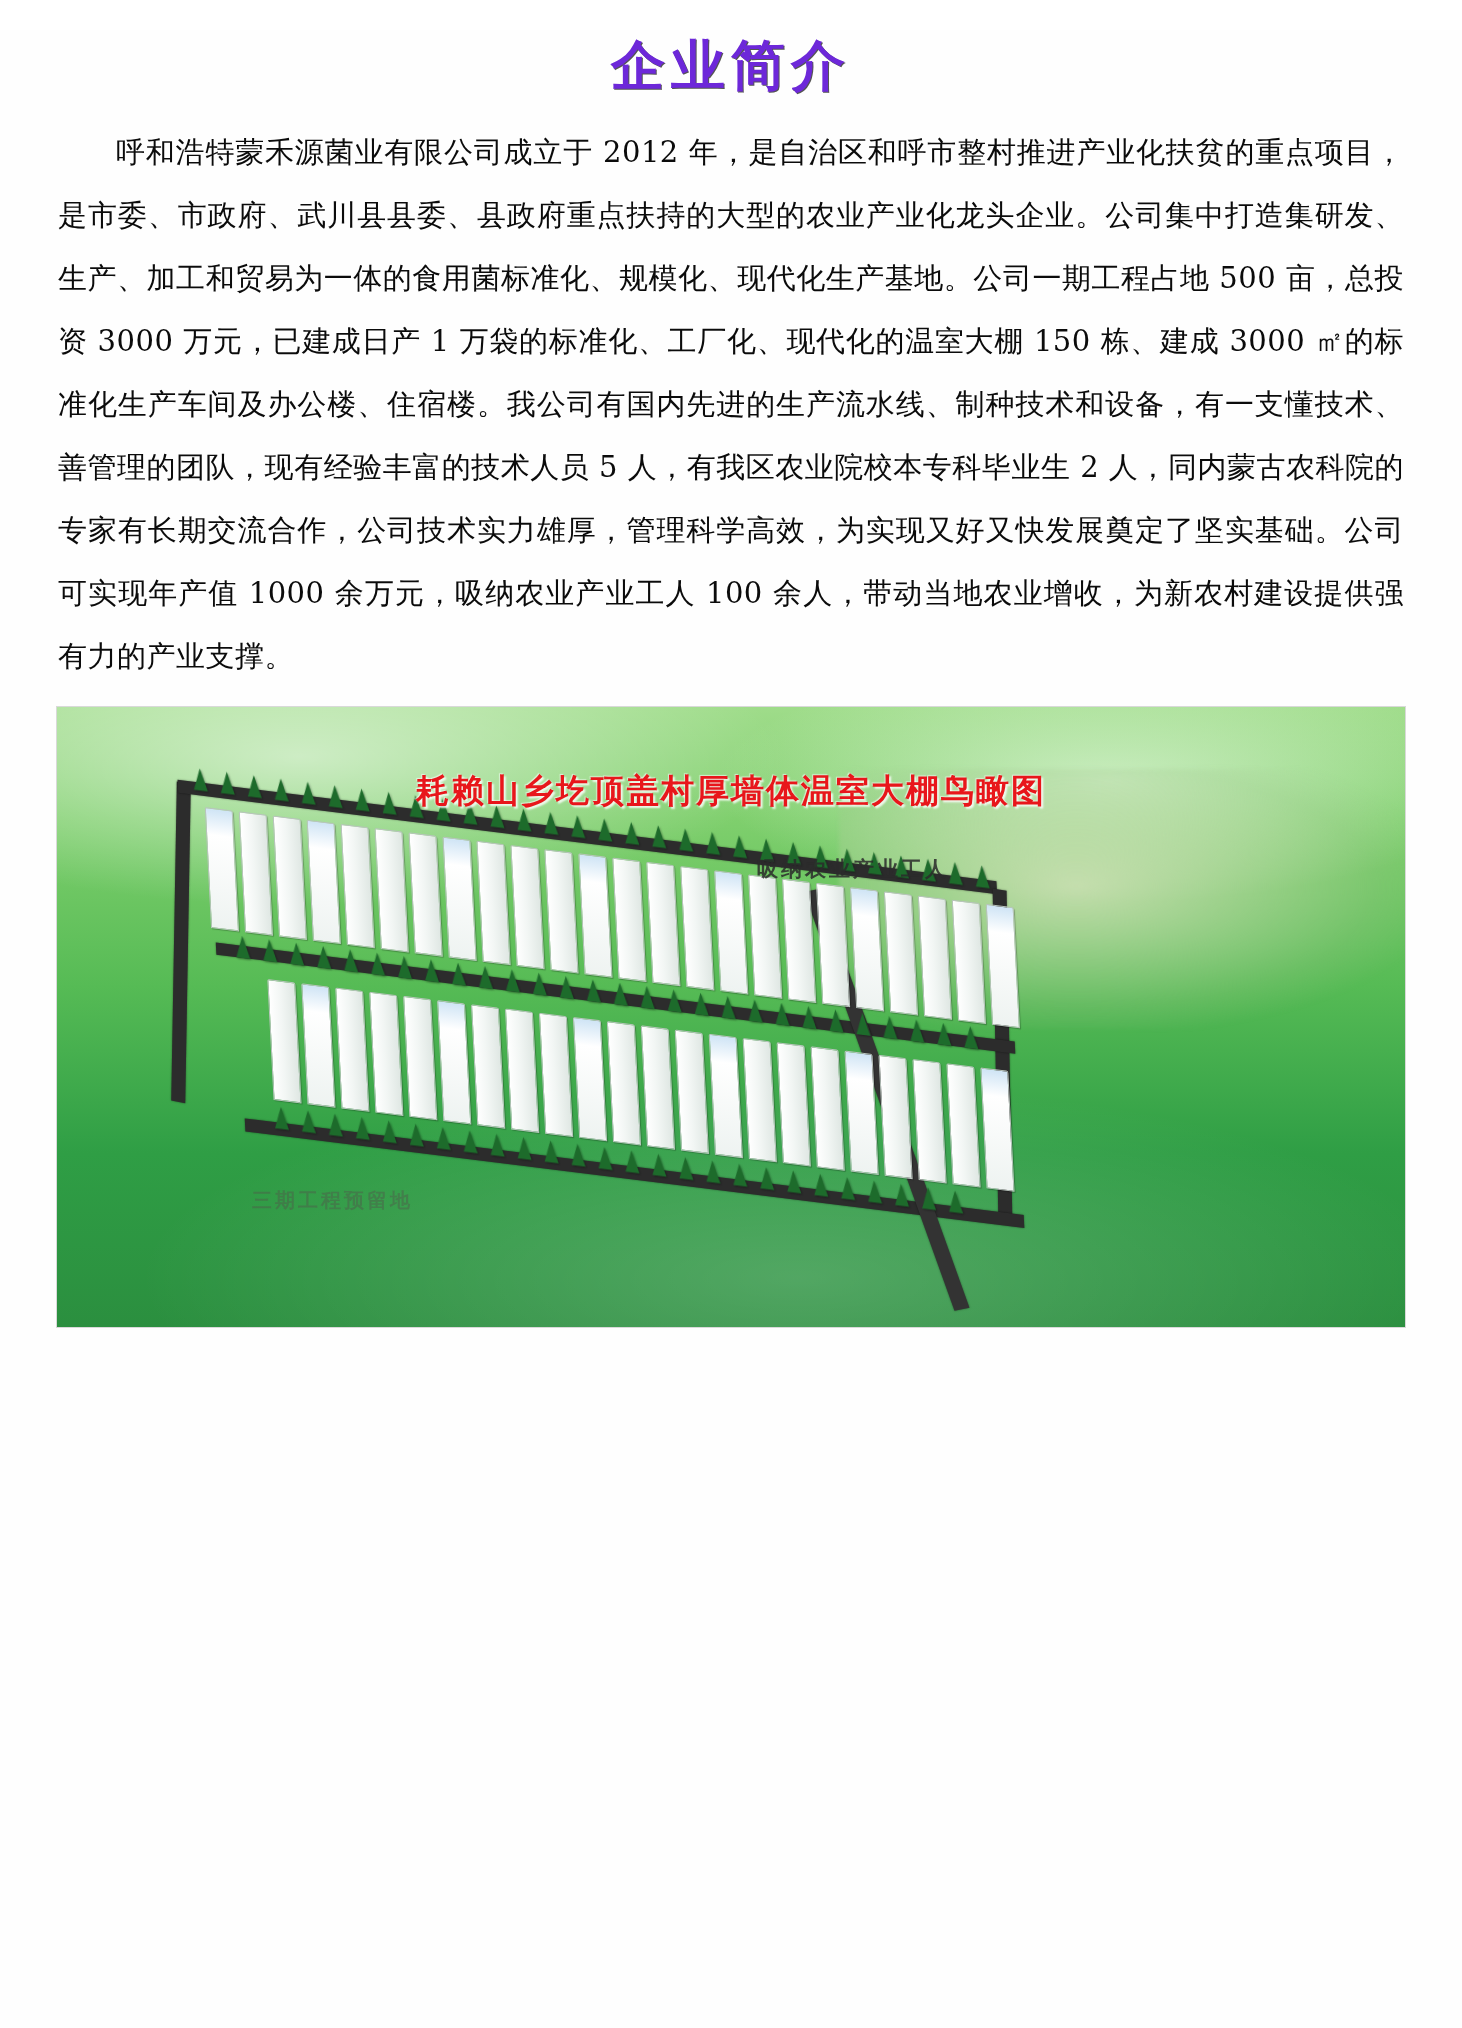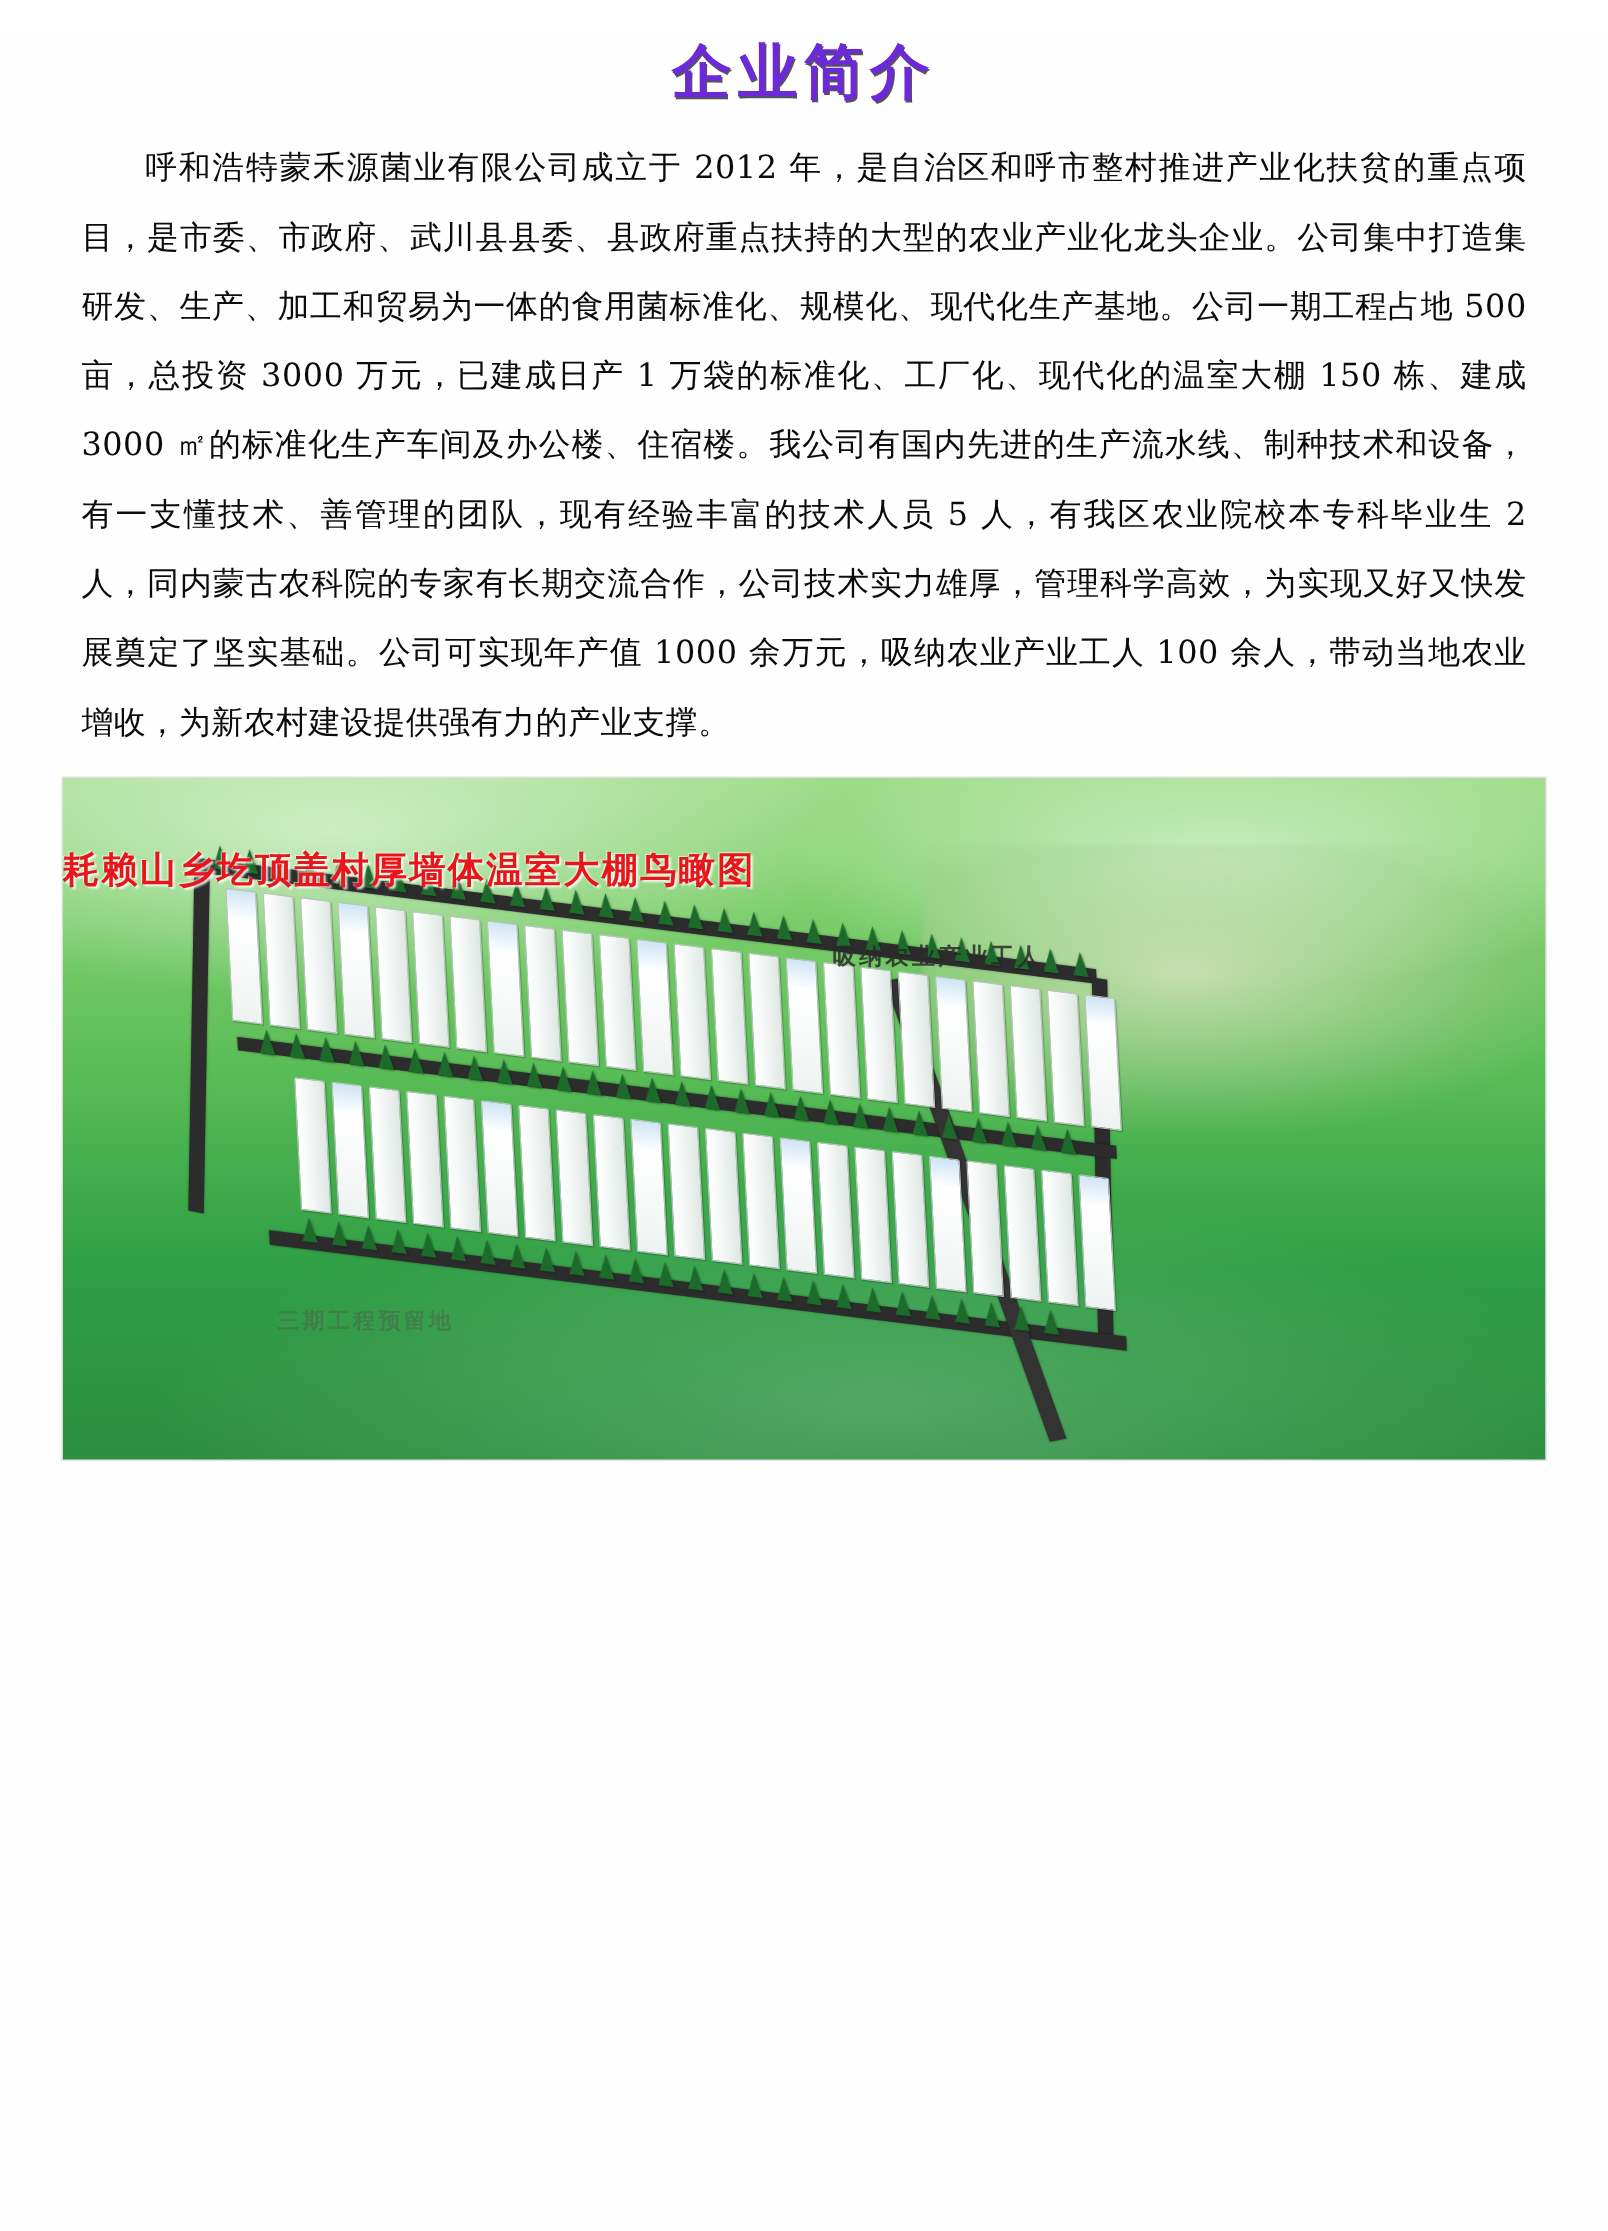--- a/index.html
+++ b/index.html
@@ -36,21 +36,21 @@
     font-family: "DejaVu Serif", "Liberation Serif", serif;
     font-size: 29px;
     line-height: 63px;
     text-align: justify;
     text-justify: inter-ideograph;
     color: #0b0b0b;
     letter-spacing: 0.5px;
     padding: 0 12px;
   }
   .body-text p {
-    margin: 16px;
+    margin: 0;
     text-indent: 2em;
   }
   .figure {
     position: relative;
     margin: 18px 10px 0 10px;
     height: 620px;
     border: 1px solid #d9d9d9;
     overflow: hidden;
     background: linear-gradient(180deg,#9fdc8a 0%, #7fcf6d 18%, #56bb55 45%, #2f9e45 72%, #2b8f3f 100%);
   }
@@ -69,21 +69,21 @@
     width: 44%;
     height: 42%;
     background: radial-gradient(ellipse at 40% 45%, rgba(210,225,185,0.85), rgba(160,200,140,0.25) 60%, rgba(160,200,140,0) 75%);
     filter: blur(2px);
   }
   .fig-caption-main {
     position: absolute;
     top: 62px;
     left: 0;
     right: 0;
-    text-align: left;
+    text-align: center;
     font-family: "DejaVu Serif", "Liberation Serif", serif;
     font-weight: bold;
     font-size: 33px;
     letter-spacing: 2px;
     color: #e8161b;
     text-shadow: 2px 2px 2px rgba(255,255,255,0.85), -1px -1px 1px rgba(255,255,255,0.6);
   }
   .fig-label-2 {
     position: absolute;
     top: 148px;

